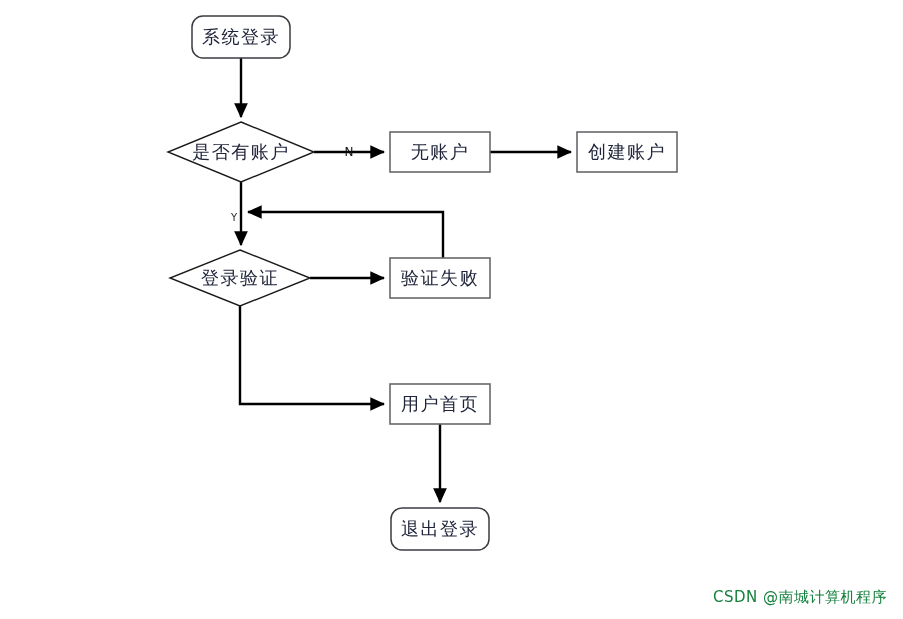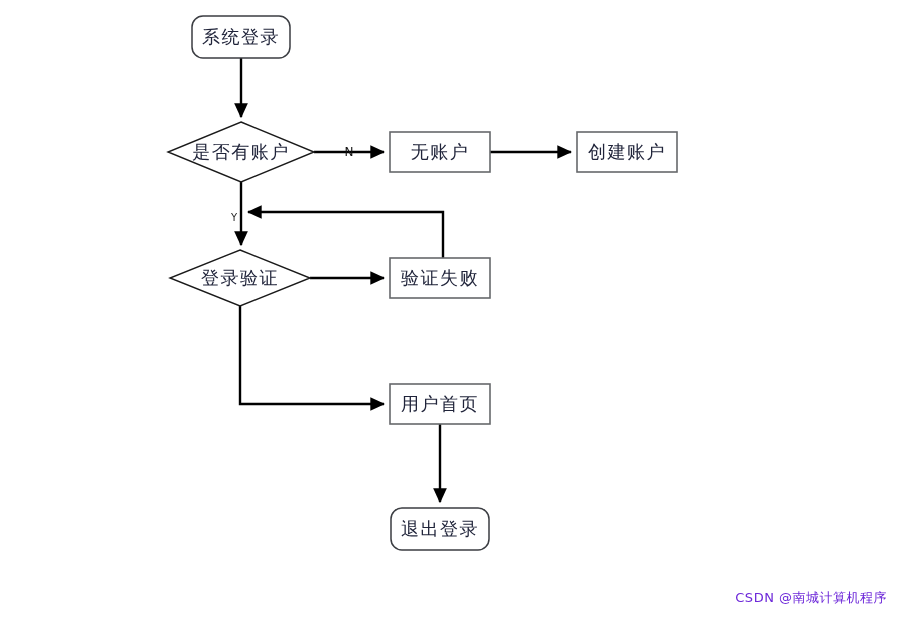--- a/index.html
+++ b/index.html
@@ -61,22 +61,22 @@
   }
   .edge-label.small {
     font-size: 10px;
     fill: #2b2b2b;
   }
   .watermark {
     position: absolute;
     right: 16px;
     bottom: 12px;
     font-family: "DejaVu Sans", "Liberation Sans", sans-serif;
-    font-size: 13px;
-    color: #6d28d9;
+    font-size: 15px;
+    color: #15803d;
     letter-spacing: 0.5px;
     white-space: nowrap;
     user-select: none;
   }
 </style>
 </head>
 <body>
 
 <div id="canvas">
 

